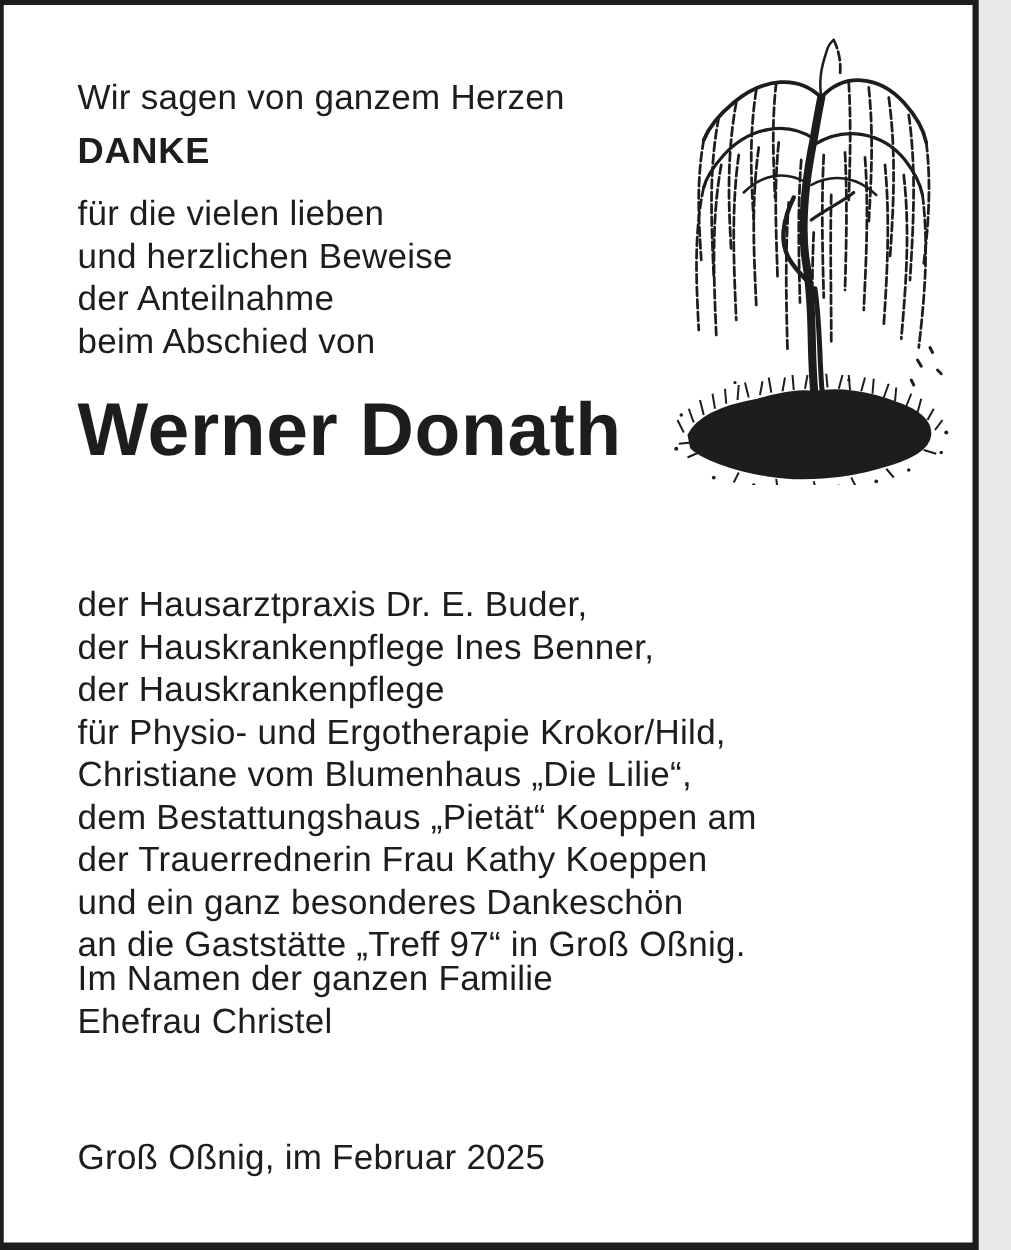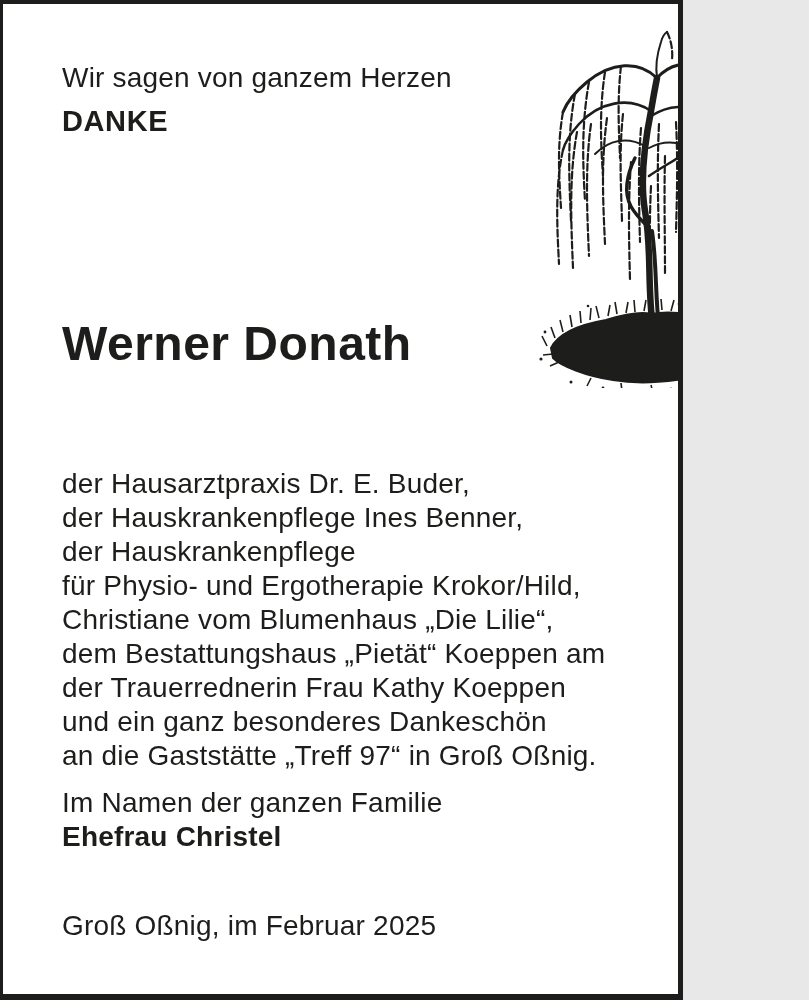--- a/index.html
+++ b/index.html
@@ -2,21 +2,21 @@
 <html><head>
 <meta charset="utf-8">
 <style>
   html, body {
     margin: 0;
     padding: 0;
     background: #e8e8e8;
   }
   .page {
     position: relative;
-    width: 683px;
+    width: 783px;
     height: 1000px;
     box-sizing: border-box;
     background: #ffffff;
     border-top: 4px solid #1d1d1b;
     border-right: 5px solid #1d1d1b;
     border-bottom: 6px solid #1d1d1b;
     border-left: 3px solid #1d1d1b;
     overflow: hidden;
     font-family: "Liberation Sans", "DejaVu Sans", sans-serif;
     color: #1d1d1b;
@@ -26,49 +26,55 @@
     font-size: 28px;
     line-height: 34px;
     letter-spacing: 0.2px;
     white-space: nowrap;
   }
   .intro        { top: 57px; }
   .danke        { top: 101px; font-size: 29px; font-weight: bold; letter-spacing: 0.6px; }
   .reason       { top: 150px; }
   .deceased-name {
     top: 310px;
-    font-size: 48px;
+    font-size: 60px;
     font-weight: bold;
     line-height: 60px;
     letter-spacing: 0.5px;
     white-space: nowrap;
   }
   .dank-intro   { top: 409px; }
   .thanks       { top: 451px; margin-top: 12px; }
-  .family       { top: 782px; }
-  .family .sig  { font-weight: bold; }
+  .family       { top: 762px; }
+  .family .sig  { font-weight: normal; }
   .place-date   { top: 905px; }
   .tree {
     position: absolute;
     left: 528px;
     top: 12px;
     width: 234px;
     height: 372px;
   }
   .tree svg { display: block; width: 100%; height: 100%; }
 </style>
 </head>
 <body>
 
 <div class="page">
 
   <div class="abs intro body-text">Wir sagen von ganzem Herzen</div>
 
   <div class="abs danke">DANKE</div>
 
+  <div class="abs reason body-text">
+    <div>für die vielen lieben</div>
+    <div>und herzlichen Beweise</div>
+    <div>der Anteilnahme</div>
+    <div>beim Abschied von</div>
+  </div>
 
   <div class="abs deceased-name">Werner Donath</div>
 
 
   <div class="abs thanks body-text">
     <div>der Hausarztpraxis Dr. E. Buder,</div>
     <div>der Hauskrankenpflege Ines Benner,</div>
     <div>der Hauskrankenpflege</div>
     <div>für Physio- und Ergotherapie Krokor/Hild,</div>
     <div>Christiane vom Blumenhaus „Die Lilie“,</div>

